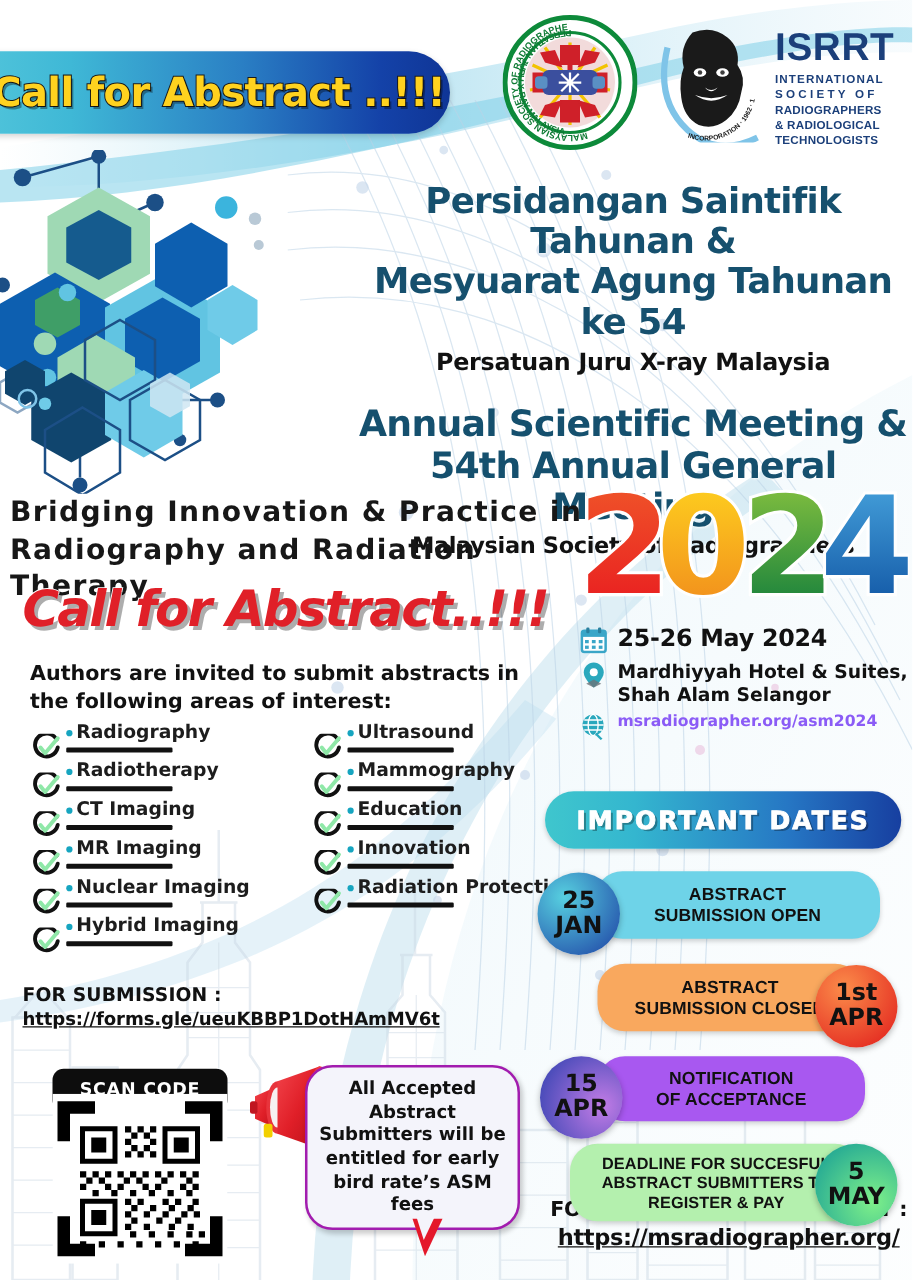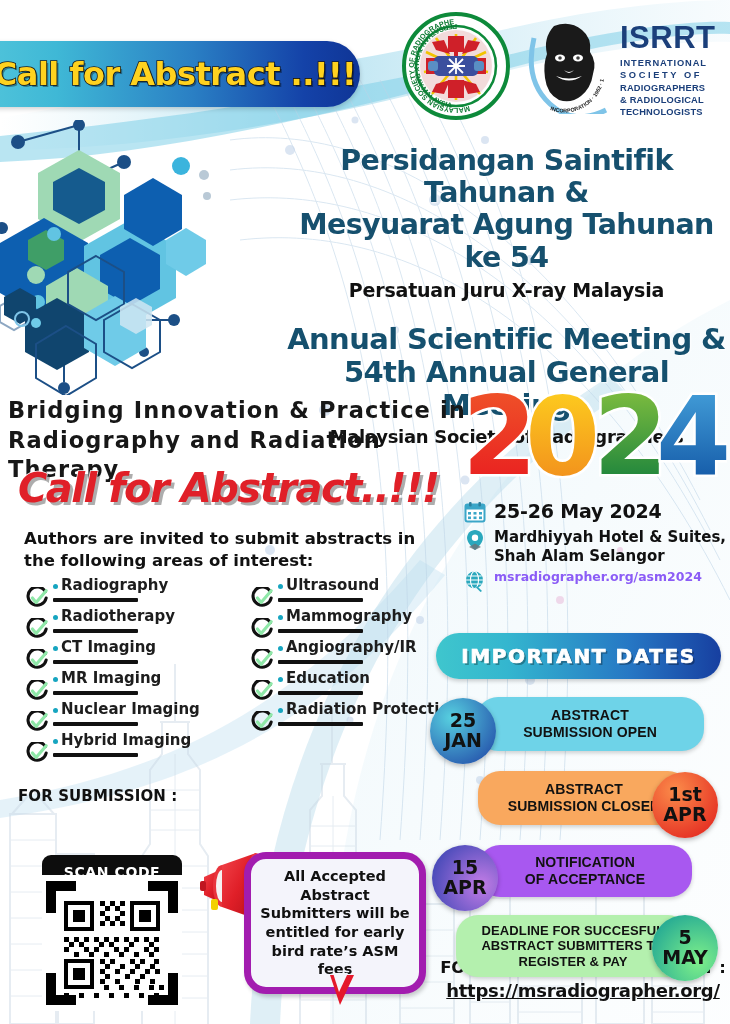--- a/index.html
+++ b/index.html
@@ -83,21 +83,21 @@
   .qr-wrap{position:absolute;left:42px;top:843px;width:140px;height:168px;}
   .scan-pill{position:absolute;left:0;top:12px;width:140px;height:34px;background:#0d0d0d;border-radius:9px;
      display:flex;align-items:center;justify-content:center;}
   .scan-pill span{color:#fff;font-family:"DejaVu Sans",sans-serif;font-weight:700;font-size:14px;letter-spacing:.6px;}
   .scan-tail{position:absolute;left:62px;top:33px;width:0;height:0;border-left:9px solid transparent;
      border-right:9px solid transparent;border-top:12px solid #0d0d0d;}
   .qr-frame{position:absolute;left:0;top:32px;width:140px;height:136px;}
 
   
   .bubble{position:absolute;left:244px;top:852px;width:168px;height:128px;
-     background:#f4f4fb;border:7px solid #a21caf;border-radius:22px;
+     background:#f4f4fb;border:2px solid #a21caf;border-radius:22px;
      display:flex;align-items:center;justify-content:center;box-shadow:2px 3px 4px rgba(0,0,0,.2);}
   .bubble p{margin:0;text-align:center;font-family:"DejaVu Sans",sans-serif;font-weight:700;
      font-size:14.5px;color:#111;line-height:1.28;padding:0 6px;}
   .bubble-tail{position:absolute;left:330px;top:975px;width:0;height:0;
      border-left:10px solid transparent;border-right:14px solid transparent;border-top:30px solid #e4182a;}
   .bubble-tail-in{position:absolute;left:333px;top:973px;width:0;height:0;
      border-left:6px solid transparent;border-right:9px solid transparent;border-top:19px solid #f4f4fb;}
   .megaphone{position:absolute;left:198px;top:847px;width:74px;height:76px;}
 
   
@@ -484,46 +484,47 @@
         <span class="dot"></span>
         <span class="label">Mammography</span>
         <span class="rule"></span>
       </div>
       <div class="topic-item">
         <svg class="chk" viewBox="0 0 24 24">
           <path d="M21,5 A10,10 0 1,0 22,12" fill="none" stroke="#111" stroke-width="3.4" stroke-linecap="round"></path>
           <path d="M7,12 L11,17 L22,4" fill="none" stroke="#8fe8a8" stroke-width="3.4" stroke-linecap="round" stroke-linejoin="round"></path>
         </svg>
         <span class="dot"></span>
-        <span class="label">Angiography/IR</span>
-        <span class="rule"></span>
-      </div>
-      <div class="topic-item">
-        <svg class="chk" viewBox="0 0 24 24">
-          <path d="M21,5 A10,10 0 1,0 22,12" fill="none" stroke="#111" stroke-width="3.4" stroke-linecap="round"></path>
-          <path d="M7,12 L11,17 L22,4" fill="none" stroke="#8fe8a8" stroke-width="3.4" stroke-linecap="round" stroke-linejoin="round"></path>
-        </svg>
-        <span class="dot"></span>
         <span class="label">Education</span>
+        <span class="rule"></span>
+      </div>
+      <div class="topic-item">
+        <svg class="chk" viewBox="0 0 24 24">
+          <path d="M21,5 A10,10 0 1,0 22,12" fill="none" stroke="#111" stroke-width="3.4" stroke-linecap="round"></path>
+          <path d="M7,12 L11,17 L22,4" fill="none" stroke="#8fe8a8" stroke-width="3.4" stroke-linecap="round" stroke-linejoin="round"></path>
+        </svg>
+        <span class="dot"></span>
+        <span class="label">Innovation</span>
         <span class="rule"></span>
       </div>
       <div class="topic-item">
         <svg class="chk" viewBox="0 0 24 24">
           <path d="M21,5 A10,10 0 1,0 22,12" fill="none" stroke="#111" stroke-width="3.4" stroke-linecap="round"></path>
           <path d="M7,12 L11,17 L22,4" fill="none" stroke="#8fe8a8" stroke-width="3.4" stroke-linecap="round" stroke-linejoin="round"></path>
         </svg>
         <span class="dot"></span>
         <span class="label">Radiation Protection</span>
         <span class="rule"></span>
       </div>
     </div>
   </div>
 
   <div class="submission">
     <div class="sub-label">FOR SUBMISSION :</div>
+    <a class="sub-link" href="#">https://forms.gle/ueuKBBP1DotHAmMV6t</a>
   </div>
 
   <div class="qr-wrap">
     <div class="scan-pill">
       <span>SCAN CODE</span>
     </div>
     <div class="scan-tail"></div>
     <svg class="qr-frame" viewBox="0 0 140 136">
       <rect x="0" y="0" width="140" height="136" fill="#ffffff"></rect>
       <g fill="#000000">

